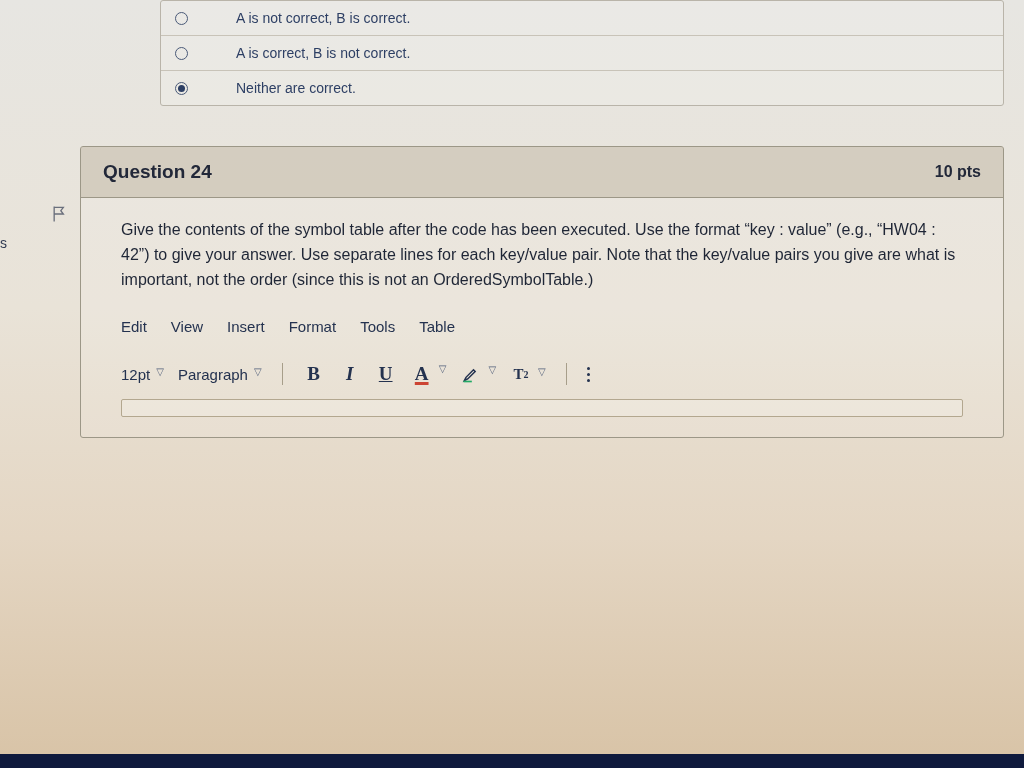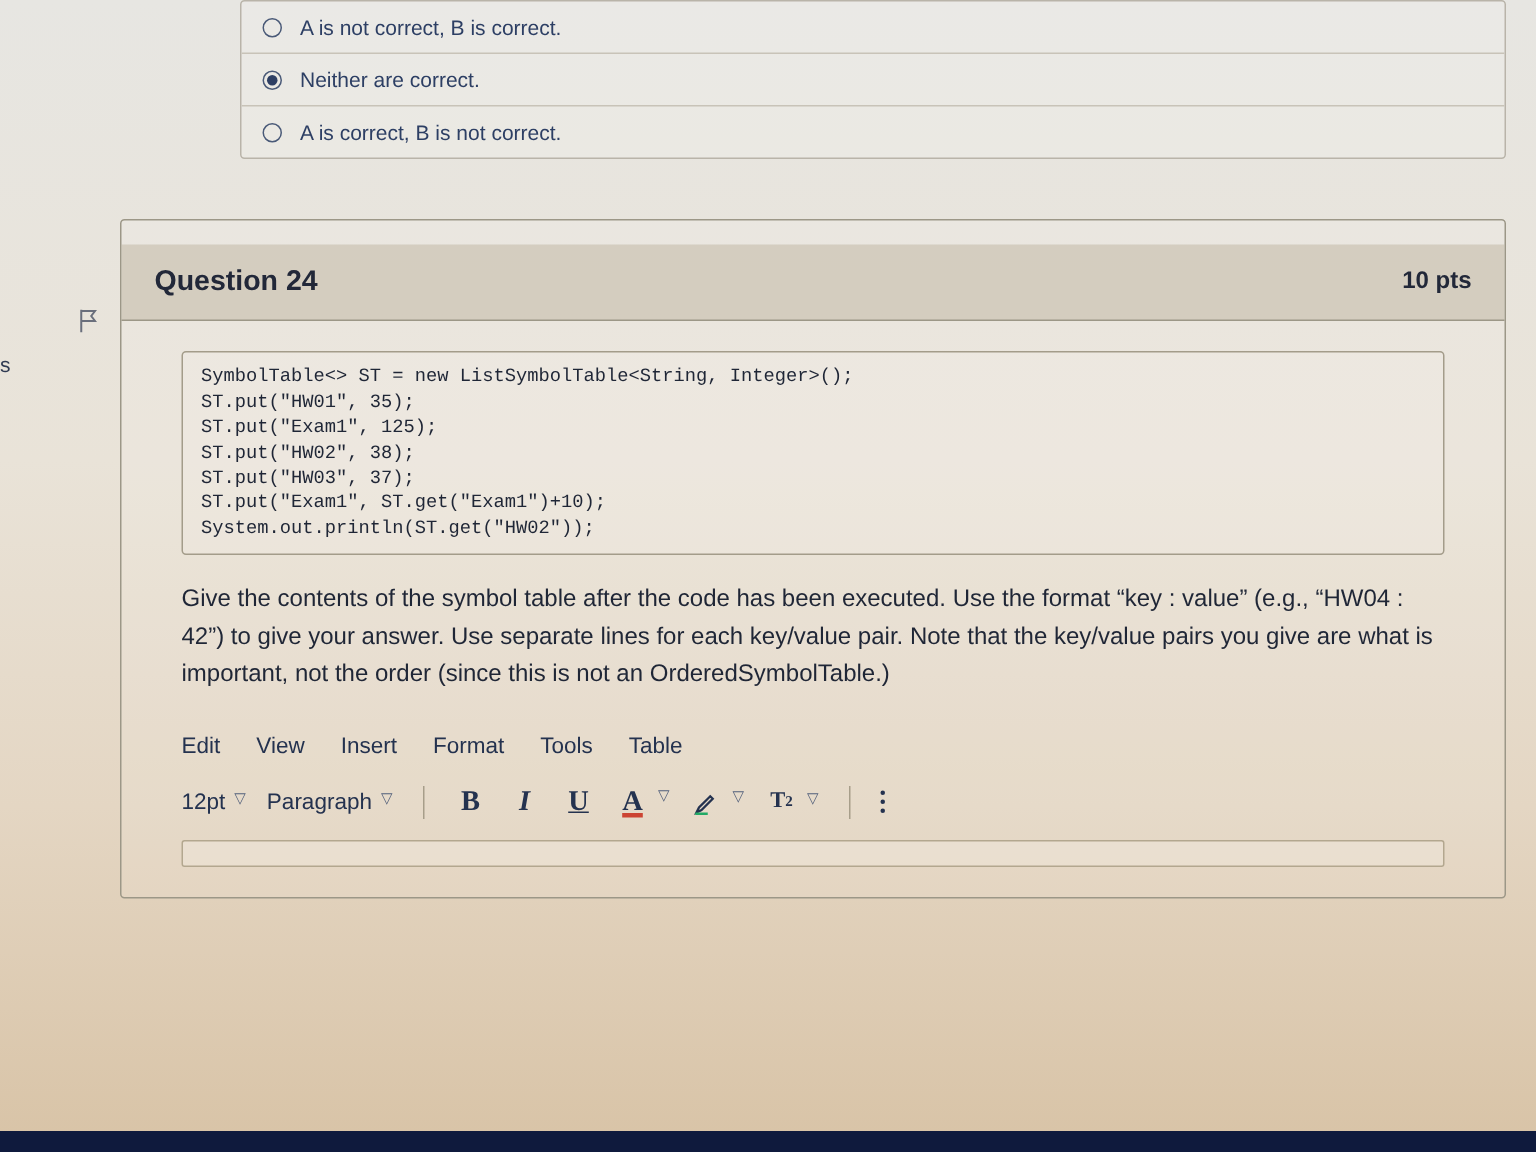--- a/index.html
+++ b/index.html
@@ -31,20 +31,21 @@
     margin: 0 0 40px 90px;
     background: rgba(255,255,255,0.15);
     overflow: hidden;
   }
   .opt {
     display: flex; align-items: center;
     border-bottom: 1px solid #c8c3b8;
     padding: 9px 14px;
     color: #2d3f64;
     font-size: 14px;
+    gap: 36px;
   }
   .opt:last-child { border-bottom: none; }
   .radio {
     width: 13px; height: 13px;
     border: 1.5px solid #4a5a78;
     border-radius: 50%;
     margin-right: 12px;
     display: inline-flex;
     align-items: center; justify-content: center;
     flex: 0 0 auto;
@@ -67,21 +68,20 @@
     margin-left: 10px;
     border: 1px solid #9c9787;
     border-radius: 3px;
     background: rgba(255,255,255,0.1);
   }
   .qhead {
     display: flex; justify-content: space-between; align-items: center;
     background: rgba(190,180,160,0.5);
     border-bottom: 1px solid #9c9787;
     padding: 14px 22px;
-    margin-top: 16px;
   }
   .qtitle { font-size: 19px; font-weight: 700; color: #222839; }
   .qpts   { font-size: 16px; font-weight: 700; color: #222839; }
 
   .qbody { padding: 20px 40px 20px 40px; }
   .prompt { font-size: 16px; color: #1f2636; margin-bottom: 14px; }
 
   .codebox {
     border: 1px solid #a39c8a;
     border-radius: 3px;
@@ -92,21 +92,21 @@
     color: #1f2636;
     white-space: pre;
     margin-bottom: 18px;
     background: rgba(255,255,255,0.1);
   }
   .instr { font-size: 16px; color: #1f2636; line-height: 1.55; margin-bottom: 26px; }
 
   .rte-menu {
     display: flex; gap: 24px;
     font-size: 15px; color: #24324f;
-    margin-bottom: 18px;
+    margin-bottom: 28px;
   }
   .rte-menu span { cursor: pointer; }
 
   .rte-tool {
     display: flex; align-items: center; gap: 14px;
     font-size: 15px; color: #24324f;
   }
   .rte-tool .grp { display: flex; align-items: flex-start; gap: 6px; cursor: pointer; }
   .rte-tool .sep { width: 1px; height: 22px; background: #a79e8a; margin: 0 6px; }
   .chev { font-size: 10px; color: #54617c; }
@@ -147,48 +147,41 @@
     <div>s</div>
   </div>
 
   <div class="content">
     <div class="prev-q">
       <div class="opt">
         <span class="radio"></span>
         <span>A is not correct, B is correct.</span>
       </div>
       <div class="opt">
+        <span class="radio"></span>
+        <span>A is correct, B is not correct.</span>
+      </div>
+      <div class="opt">
         <span class="radio sel"></span>
         <span>Neither are correct.</span>
-      </div>
-      <div class="opt">
-        <span class="radio"></span>
-        <span>A is correct, B is not correct.</span>
       </div>
     </div>
 
     <div class="flag">
       <svg viewBox="0 0 24 24">
           <path fill="none" stroke="#6a6f7c" stroke-width="1.6" d="M5 3 v18 M5 4 h11 l-3 4 l3 4 H5"></path>
         </svg>
     </div>
 
     <div class="qbox">
       <div class="qhead">
         <div class="qtitle">Question 24</div>
         <div class="qpts">10 pts</div>
       </div>
       <div class="qbody">
-        <div class="codebox">SymbolTable&lt;&gt; ST = new ListSymbolTable&lt;String, Integer&gt;();
-ST.put("HW01", 35);
-ST.put("Exam1", 125);
-ST.put("HW02", 38);
-ST.put("HW03", 37);
-ST.put("Exam1", ST.get("Exam1")+10);
-System.out.println(ST.get("HW02"));</div>
         <div class="instr">Give the contents of the symbol table after the code has been executed. Use the format “key : value” (e.g., “HW04 : 42”) to give your answer. Use separate lines for each key/value pair. Note that the key/value pairs you give are what is important, not the order (since this is not an OrderedSymbolTable.)</div>
 
         <div class="rte-menu">
           <span>Edit</span>
           <span>View</span>
           <span>Insert</span>
           <span>Format</span>
           <span>Tools</span>
           <span>Table</span>
         </div>

